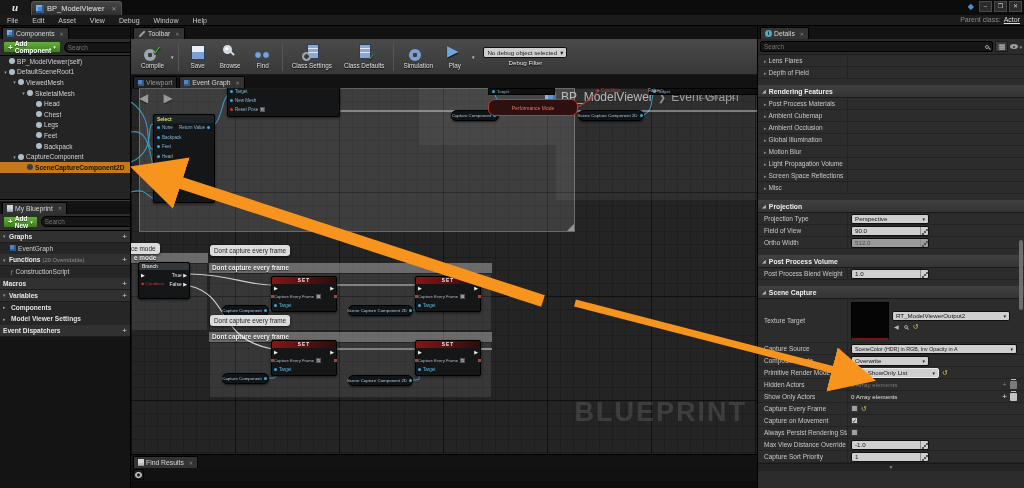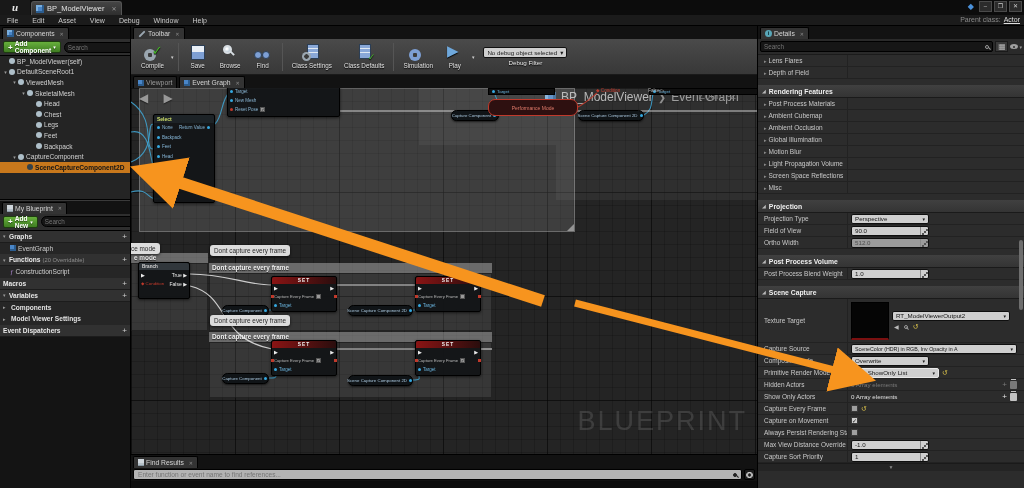--- a/index.html
+++ b/index.html
@@ -124,21 +124,21 @@
       linear-gradient(90deg, rgba(0,0,0,.45) 1px, transparent 1px),
       linear-gradient(rgba(0,0,0,.16) 1px, transparent 1px),
       linear-gradient(90deg, rgba(0,0,0,.16) 1px, transparent 1px);
     background-size:104px 104px,104px 104px,13px 13px,13px 13px; border-bottom:1px solid #000;}
   .gabs { position:absolute; }
   .navarrows { left:8px; top:3px; color:#8f8f8f; font-size:12px; letter-spacing:6px; text-shadow:0 1px 1px #000;}
   .bcrumb { left:414px; top:2px; display:flex; align-items:center; gap:5px; color:#b5b5b5; font-size:12px; }
   .bcrumb .sep { color:#8a8a8a; font-size:10px; } .bcrumb .cur { color:#999; }
   .bico { width:11px; height:11px; background:#4a86c8; box-shadow:inset -3px -3px 0 #2c5d8f, inset 3px 3px 0 #79aede; }
   .zoomlab { right:21px; top:2px; color:#777; font-size:10px; }
-  .watermark { right:10px; top:318px; color:rgba(255,255,255,.12); font-size:27px; font-weight:normal; letter-spacing:2px; }
+  .watermark { right:10px; top:309px; color:rgba(255,255,255,.12); font-size:27px; font-weight:bold; letter-spacing:2px; }
   .gsel-rect { background:rgba(200,200,200,.16); border:1px solid rgba(255,255,255,.25); }
   .gsel-rect::after { content:""; position:absolute; right:0; bottom:0; width:0; height:0;
     border-left:7px solid transparent; border-bottom:7px solid rgba(255,255,255,.45); }
   .gfaint { background:rgba(255,255,255,.05); }
   .gc-head { background:rgba(215,215,215,.4); color:#f2f2f2; font-size:6.4px; font-weight:bold;
     padding:1px 3px; text-shadow:0 1px 1px rgba(0,0,0,.7); white-space:nowrap; overflow:hidden; }
   .gc-body { background:rgba(185,185,185,.13); border:1px solid rgba(0,0,0,.35); }
   .gtip { background:#dcdcdc; color:#2a2a2a; font-size:6.4px; padding:2px 4px; border-radius:3px;
     box-shadow:0 1px 3px rgba(0,0,0,.7); white-space:nowrap; z-index:6; }
   .gnode { background:rgba(18,20,22,.94); border:1px solid #000; border-radius:2px;
@@ -697,24 +697,20 @@
       </div>
     </div>
   <div class="tstrip">
       <div class="ptab">
     <span class="ico-doc"></span>
     <span>Find Results</span>
     <span class="px">✕</span>
       </div>
     </div>
   <div class="fr-input-row">
-    <div class="fr-input">
-      <input placeholder="Enter function or event name to find references..." style="">
-      <span class="mag dk"></span>
-    </div>
     <span class="binoc2"></span>
   </div>
   <div class="center-fill"></div>
 </div>
 
 <div class="right">
   <div class="tstrip">
       <div class="ptab">
     <span class="ico-info">i</span>
     <span>Details</span>

